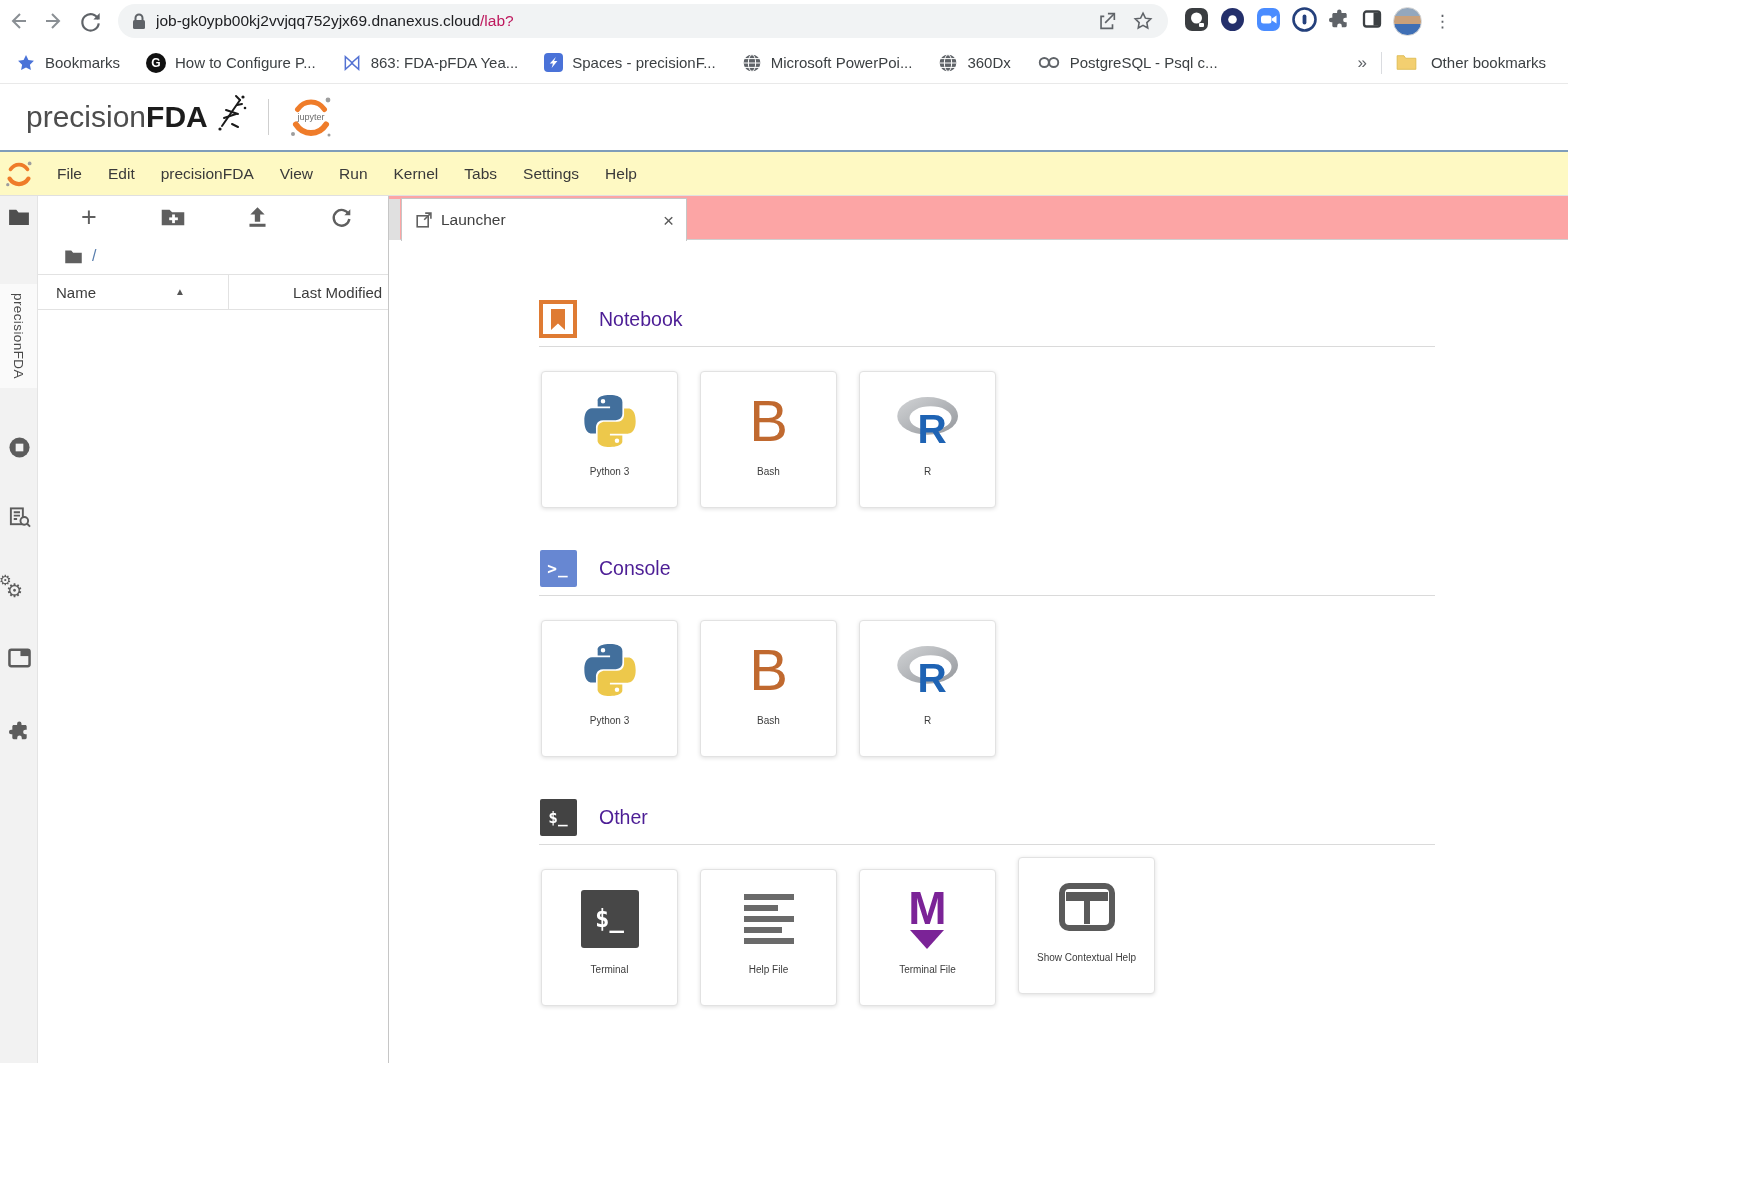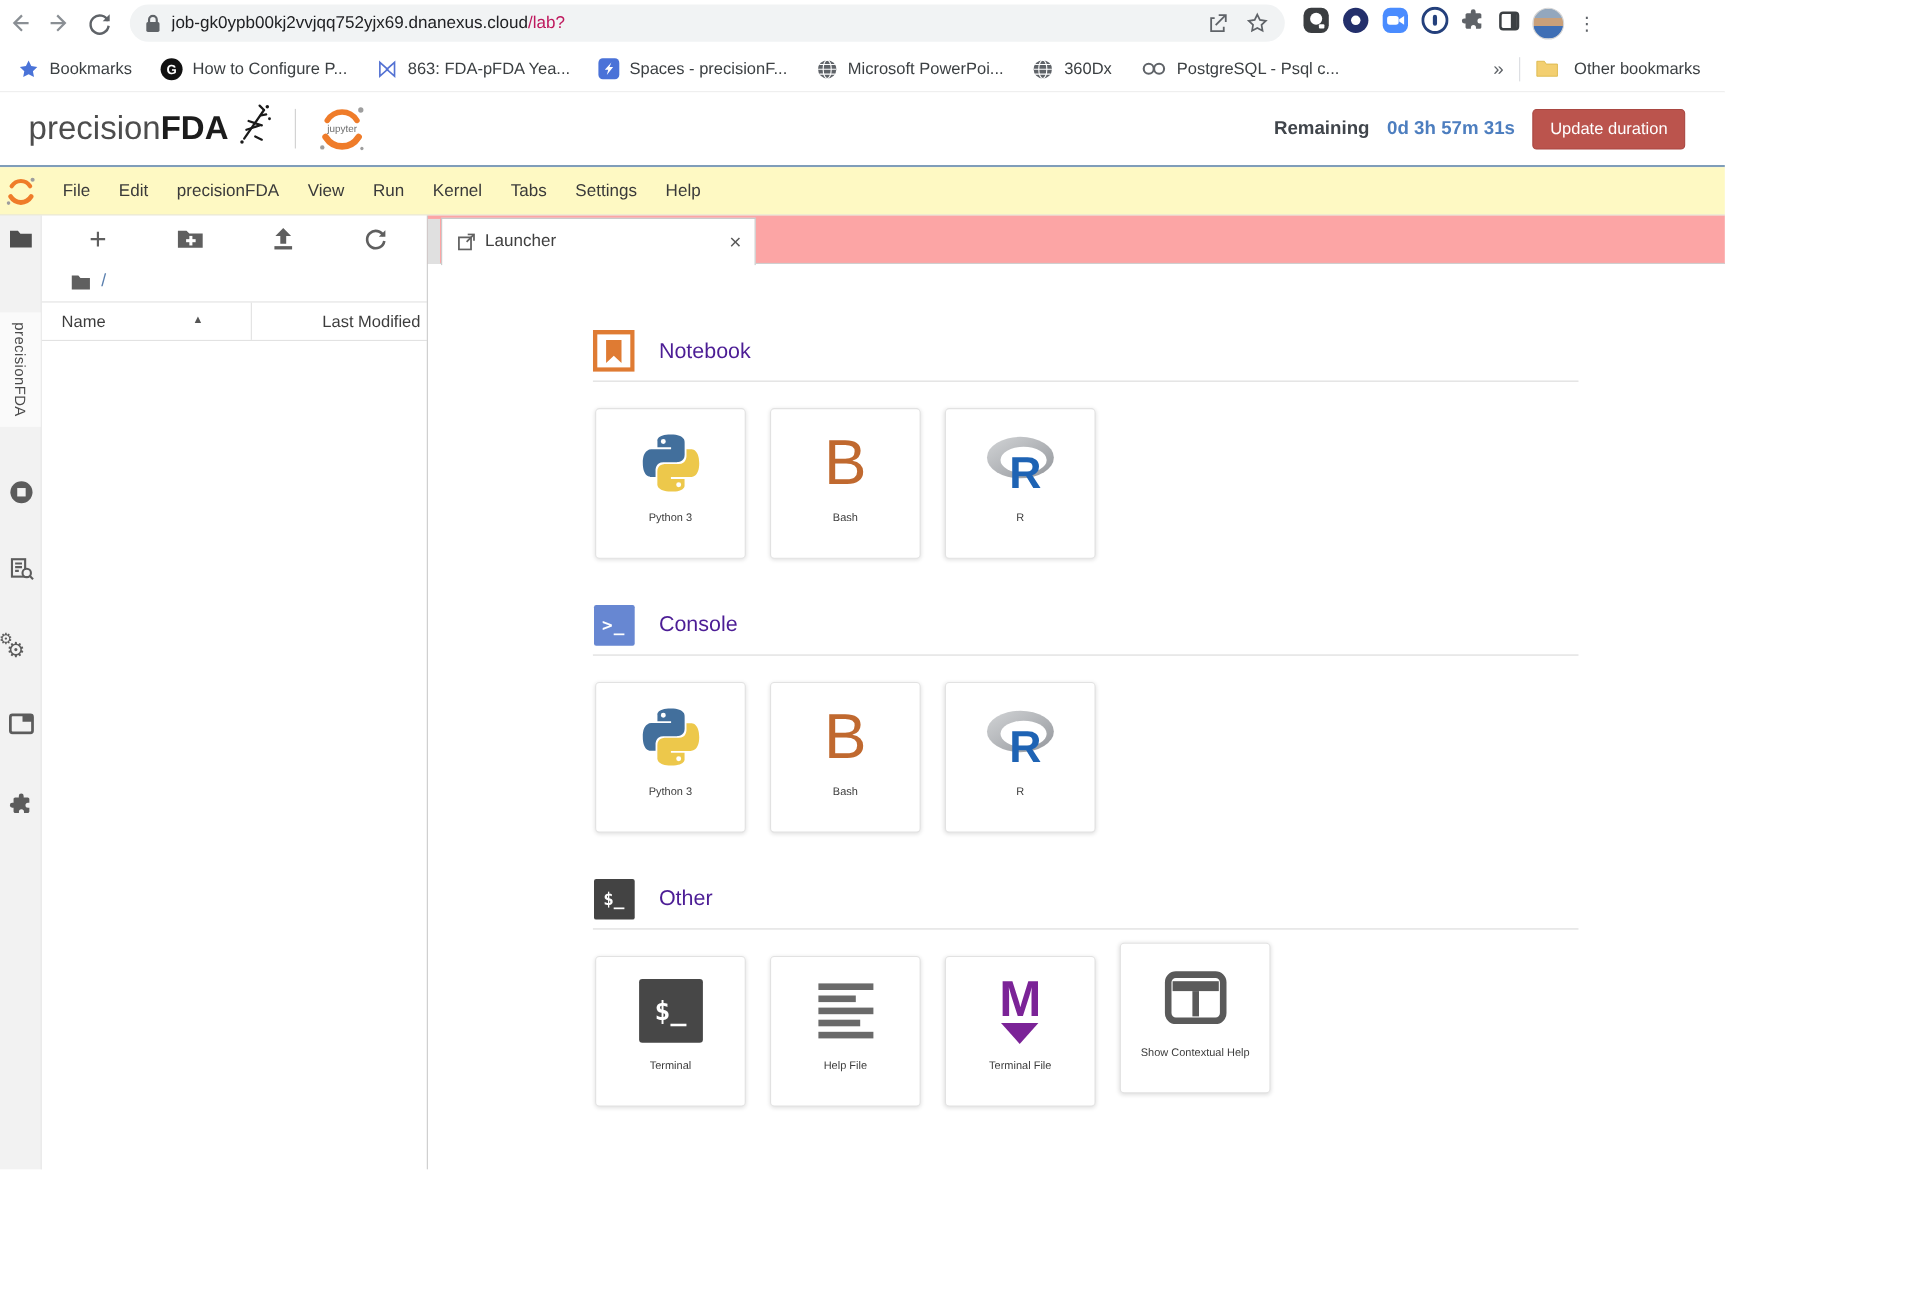--- a/index.html
+++ b/index.html
@@ -263,25 +263,20 @@
     </span>
     <span class="hdr-div"></span>
     <svg width="48" height="48" viewBox="0 0 48 48">
       <path d="M9 31.5c3.6 5.6 9.6 8.6 15 8.6s11.4-3 15-8.6" stroke="#ef7c2a" stroke-width="6" fill="none" stroke-linecap="round"></path>
       <path d="M10.5 16.5c3.3-5 8.8-7.6 13.5-7.6s10.2 2.6 13.5 7.6" stroke="#ef7c2a" stroke-width="5" fill="none" stroke-linecap="round"></path>
       <text x="24" y="27" text-anchor="middle" font-size="9" fill="#6d6d6d">jupyter</text>
       <circle cx="41" cy="7" r="2.4" fill="#9e9e9e"></circle>
         <circle cx="6" cy="41" r="2" fill="#9e9e9e"></circle>
         <circle cx="42" cy="42" r="1.5" fill="#9e9e9e"></circle>
     </svg>
-    <span class="hdr-right">
-      <span class="rem-label">Remaining</span>
-      <span class="rem-val">0d 3h 57m 31s</span>
-      <button class="upd-btn">Update duration</button>
-    </span>
   </div>
 
   <div class="menubar">
     <svg class="jico" width="30" height="30" viewBox="0 0 48 48">
       <path d="M9 31.5c3.6 5.6 9.6 8.6 15 8.6s11.4-3 15-8.6" stroke="#ef7c2a" stroke-width="7" fill="none" stroke-linecap="round"></path>
       <path d="M10.5 16.5c3.3-5 8.8-7.6 13.5-7.6s10.2 2.6 13.5 7.6" stroke="#ef7c2a" stroke-width="6" fill="none" stroke-linecap="round"></path>
       <circle cx="41" cy="7" r="3" fill="#9e9e9e"></circle>
         <circle cx="6" cy="41" r="2.6" fill="#9e9e9e"></circle>
     </svg>
     <span class="menu-item">File</span>

